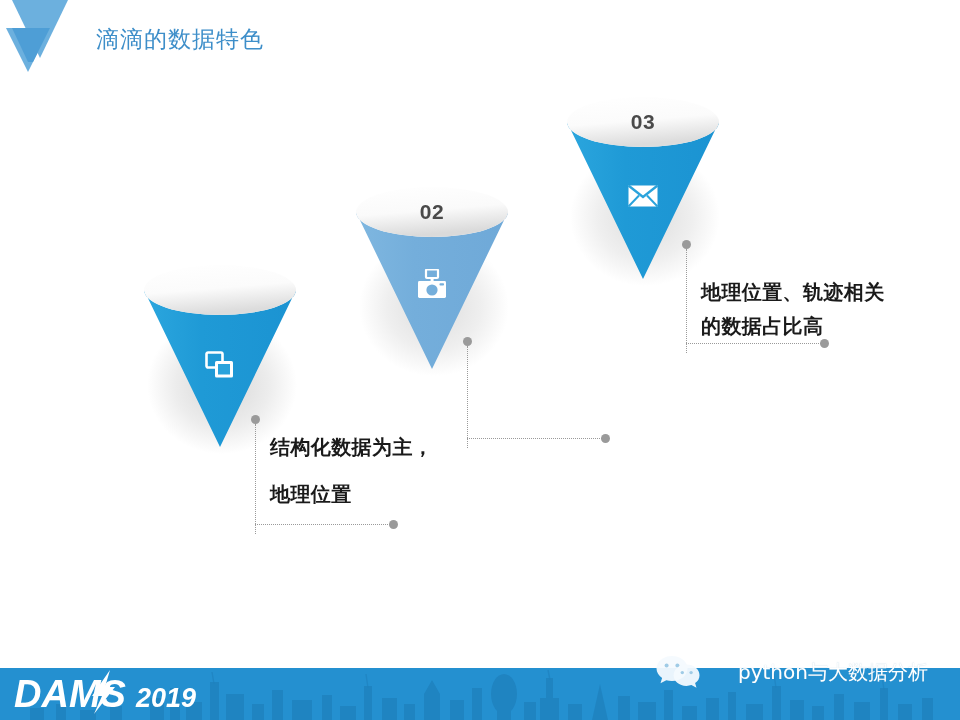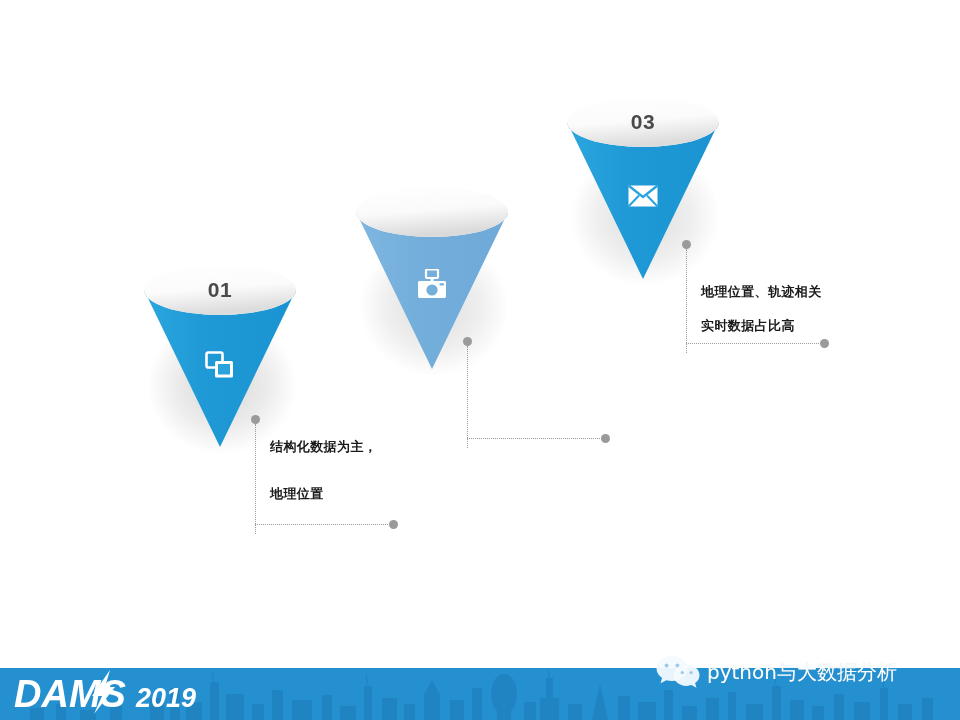--- a/index.html
+++ b/index.html
@@ -99,21 +99,21 @@
   .conn-hline {
     position: absolute;
     height: 0;
     border-top: 1px dotted #9a9a9a;
   }
 
   
   .caption {
     position: absolute;
     color: #1a1a1a;
-    font-size: 13px;
+    font-size: 20px;
     font-weight: bold;
     line-height: 34px;
     white-space: nowrap;
     font-family: "DejaVu Sans", "Liberation Sans", sans-serif;
     letter-spacing: 0.4px;
   }
 
   
   #footer {
     position: absolute;
@@ -153,36 +153,49 @@
 
   
   #watermark {
     position: absolute;
     left: 655px;
     top: 652px;
     height: 40px;
     display: flex;
     align-items: center;
     pointer-events: none;
+    gap: 31px;
   }
   #wechat-icon { display: block; }
   #watermark-text {
     margin-left: 6px;
     font-size: 20px;
     color: #ffffff;
     white-space: nowrap;
     font-family: "DejaVu Sans", "Liberation Sans", sans-serif;
     text-shadow: 0 0 1px rgba(120,170,200,.55);
   }
 </style>
 </head>
 <body>
 
 <div id="slide">
 
+  <div id="header">
+
+    <div id="brand-mark">
+      <svg width="74" height="72" viewBox="0 0 74 72" xmlns="http://www.w3.org/2000/svg">
+        <polygon points="6,0 62,0 34,58" fill="#6cb0de"></polygon>
+        <polygon points="0,28 44,28 22,72" fill="#6cb0de"></polygon>
+        <polygon points="6,28 44,28 27,62 22,62" fill="#4e9ed6"></polygon>
+      </svg>
+    </div>
+
+    <div id="page-title">滴滴的数据特色</div>
+  </div>
 
   <div class="cone-group" style="left:140px; top:265px; width:330px; height:280px;">
 
     <div class="cone-shadow" style="left:-8px; top:20px; width:200px; height:200px;
                 background: radial-gradient(ellipse 52% 48% at 45% 50%, rgba(120,120,120,.30) 0%, rgba(140,140,140,.16) 45%, rgba(255,255,255,0) 72%);"></div>
 
     <div class="cone-wrap" style="width:160px; height:185px;">
       <svg class="cone-body" width="160" height="185" viewBox="0 0 160 185" xmlns="http://www.w3.org/2000/svg">
         <defs>
           <linearGradient id="top01" x1="0" y1="0" x2="0.25" y2="1">
@@ -195,21 +208,20 @@
             <stop offset="38%" stop-color="#1f9ad6"></stop>
             <stop offset="100%" stop-color="#1b93d2"></stop>
           </linearGradient>
         </defs>
 
         <path d="M4,25 A76,25 0 0 0 156,25 L80,182 Z" fill="url(#side01)"></path>
 
         <ellipse cx="80" cy="25" rx="76" ry="25" fill="url(#top01)"></ellipse>
       </svg>
 
-      <div class="cone-num" style="top:13px;">01</div>
 
       <div class="cone-icon" style="top:85px;">
         <svg width="30" height="30" viewBox="0 0 30 30" xmlns="http://www.w3.org/2000/svg">
           <rect x="1.5" y="2.5" width="16" height="15" rx="1.6" fill="none" stroke="#ffffff" stroke-width="2.6"></rect>
           <rect x="10" y="11" width="18" height="16.5" rx="1.6" fill="#ffffff"></rect>
           <rect x="13" y="14" width="12" height="10.5" fill="#2aa3dc"></rect>
         </svg>
       </div>
     </div>
 
@@ -240,20 +252,21 @@
           <linearGradient id="side02" x1="0" y1="0" x2="1" y2="0">
             <stop offset="0%" stop-color="#7fb7e0"></stop>
             <stop offset="38%" stop-color="#74aedb"></stop>
             <stop offset="100%" stop-color="#6fa9d8"></stop>
           </linearGradient>
         </defs>
         <path d="M4,25 A76,25 0 0 0 156,25 L80,182 Z" fill="url(#side02)"></path>
         <ellipse cx="80" cy="25" rx="76" ry="25" fill="url(#top02)"></ellipse>
       </svg>
 
+      <div class="cone-num" style="top:13px;">02</div>
 
       <div class="cone-icon" style="top:82px;">
         <svg width="30" height="32" viewBox="0 0 30 32" xmlns="http://www.w3.org/2000/svg">
           <rect x="9" y="0.5" width="12" height="8.5" rx="1" fill="none" stroke="#ffffff" stroke-width="2.2"></rect>
           <rect x="13.6" y="9" width="3" height="3" fill="#ffffff"></rect>
           <rect x="1" y="12" width="28" height="17" rx="1.4" fill="#ffffff"></rect>
           <circle cx="15" cy="21" r="5.6" fill="#74aedb"></circle>
           <rect x="22.5" y="14.2" width="4.5" height="2.3" rx="0.8" fill="#74aedb"></rect>
         </svg>
       </div>
@@ -303,21 +316,21 @@
     </div>
 
     <div class="connector" style="left:0; top:0; width:340px; height:280px;">
       <div class="conn-dot" style="left:119px; top:143px;"></div>
       <div class="conn-vline" style="left:123px; top:152px; height:104px;"></div>
       <div class="conn-hline" style="left:123px; top:246px; width:137px;"></div>
       <div class="conn-dot" style="left:257px; top:242px;"></div>
     </div>
 
     <div class="caption" style="left:138px; top:178px;">地理位置、轨迹相关</div>
-    <div class="caption" style="left:138px; top:212px;">实时数据占比高</div>
+    <div class="caption" style="left:138px; top:212px;">的数据占比高</div>
   </div>
 
   <div id="footer">
 
     <svg id="skyline" viewBox="0 0 960 52" preserveAspectRatio="none" xmlns="http://www.w3.org/2000/svg">
       <g fill="#1f82bf" opacity="0.85">
         <rect x="150" y="30" width="14" height="22"></rect>
         <rect x="170" y="20" width="10" height="32"></rect>
         <rect x="186" y="34" width="16" height="18"></rect>
         <rect x="210" y="14" width="9" height="38"></rect>

